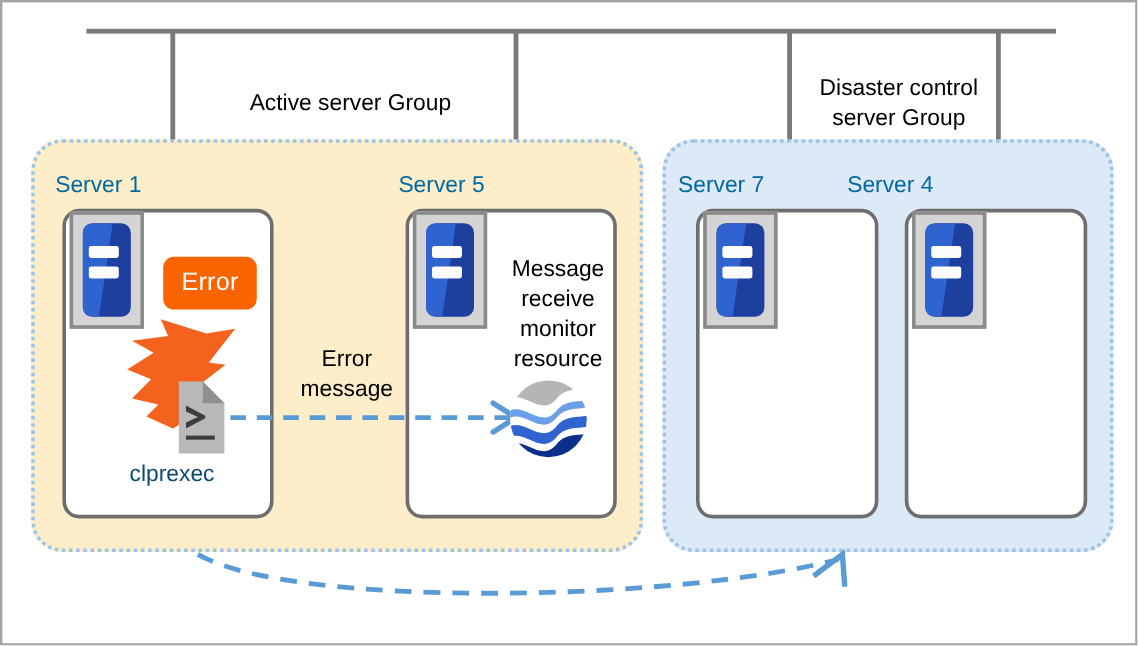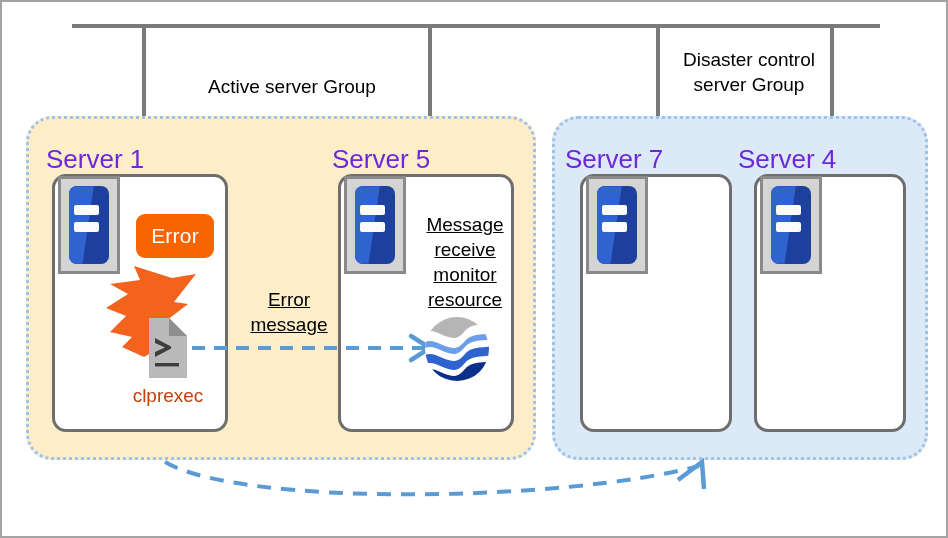--- a/index.html
+++ b/index.html
@@ -52,27 +52,27 @@
   
   .grp-caption{
     position:absolute;
     font-size:19px;
     color:#000;
     text-align:center;
     line-height:25px;
     white-space:pre-line;
   }
   .cap-active{ left:150px; top:72px; width:280px; }
-  .cap-dr{ left:663px; top:45px; width:168px; }
+  .cap-dr{ left:663px; top:59px; width:168px; }
 
   
   .srv-label{
     position:absolute;
-    font-size:26px;
-    color:#6d28d9;
+    font-size:19px;
+    color:#0369a1;
     white-space:nowrap;
   }
 
   
   .srv-card{
     position:absolute;
     background:#ffffff;
     border:3px solid #6e6e6e;
     border-radius:14px;
     box-sizing:border-box;
@@ -123,34 +123,33 @@
     border-radius:9px;
     font-size:21px;
     display:flex;
     align-items:center;
     justify-content:center;
     letter-spacing:.2px;
   }
   .doc-caption{
     position:absolute;
     font-size:19px;
-    color:#c2410c;
-    text-align:center;
+    color:#0c4a6e;
+    text-align:left;
     white-space:nowrap;
   }
 
   
   .txt-block{
     position:absolute;
     font-size:19px;
     color:#000;
     line-height:25px;
     text-align:center;
     white-space:pre-line;
-    text-decoration:underline;
   }
 
   
   .overlay{
     position:absolute;
     left:0; top:0;
     width:948px; height:538px;
     pointer-events:none;
   }
 </style>
@@ -203,21 +202,21 @@
 
   <div class="srv-label" style="left:563px;top:142px;">Server 7</div>
   <div class="srv-card" style="left:578px;top:172px;width:152px;height:258px;"></div>
   <div class="srv-icon" style="left:584px;top:174px;width:62px;height:98px;">
     <div class="blue">
       <div class="bar b1"></div>
       <div class="bar b2"></div>
     </div>
   </div>
 
-  <div class="srv-label" style="left:736px;top:142px;">Server 4</div>
+  <div class="srv-label" style="left:704px;top:142px;">Server 4</div>
   <div class="srv-card" style="left:752px;top:172px;width:152px;height:258px;"></div>
   <div class="srv-icon" style="left:758px;top:174px;width:62px;height:98px;">
     <div class="blue">
       <div class="bar b1"></div>
       <div class="bar b2"></div>
     </div>
   </div>
 
 
   <svg class="overlay" viewBox="0 0 948 538">

